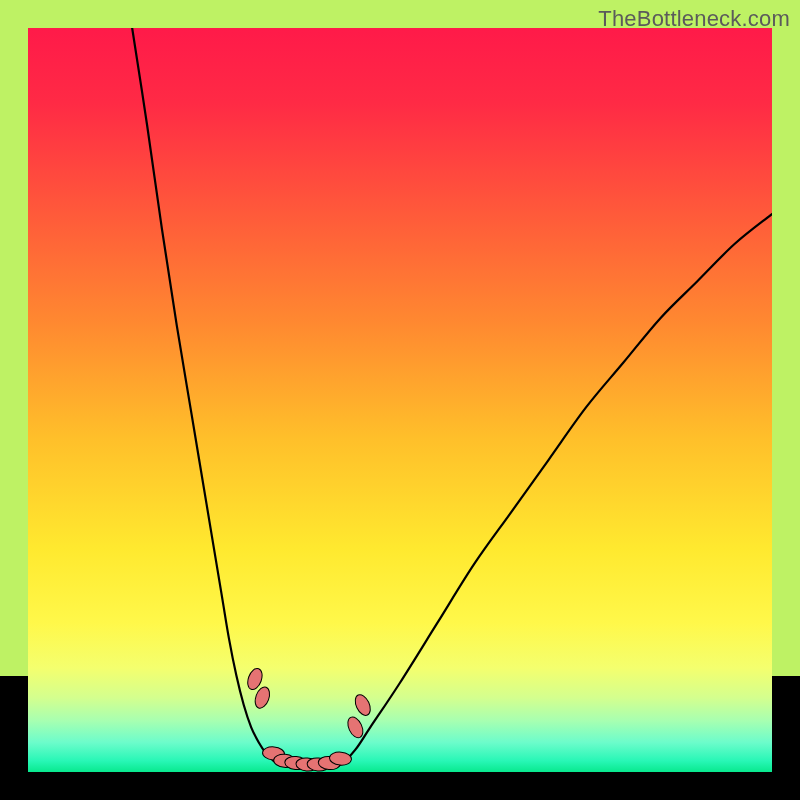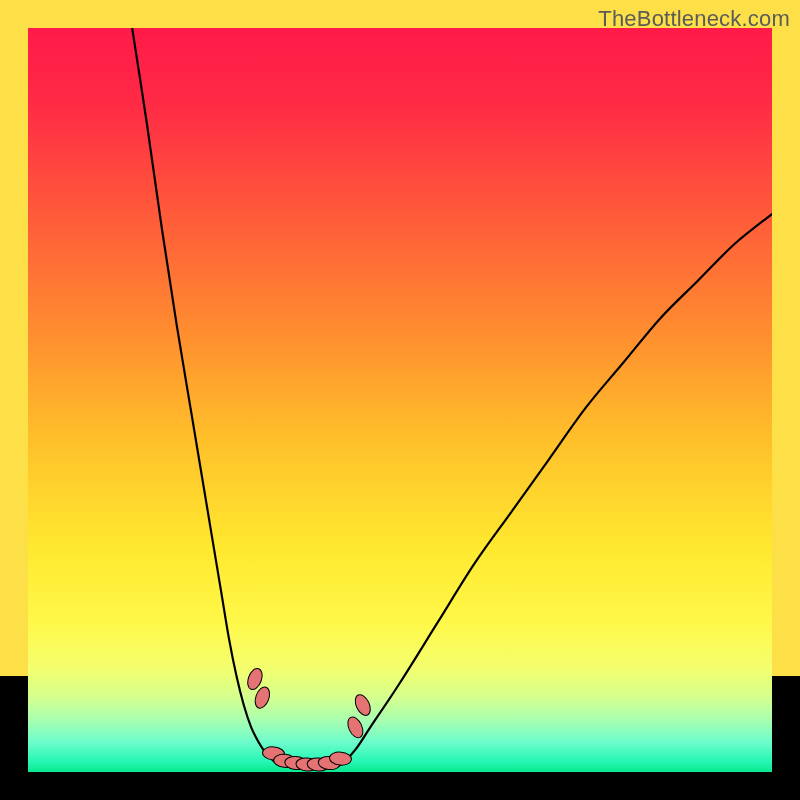--- a/index.html
+++ b/index.html
@@ -8,21 +8,21 @@
     width: 800px;
     height: 800px;
     background: #000;
     overflow: hidden;
     font-family: Arial, Helvetica, sans-serif;
   }
   .frame {
     position: relative;
     width: 800px;
     height: 676px;
-    background: #fde047;
+    background: #bef264;
   }
   .plot-area {
     position: absolute;
     left: 28px;
     top: 28px;
     width: 744px;
     height: 744px;
     overflow: hidden;
   }
   .gradient {

